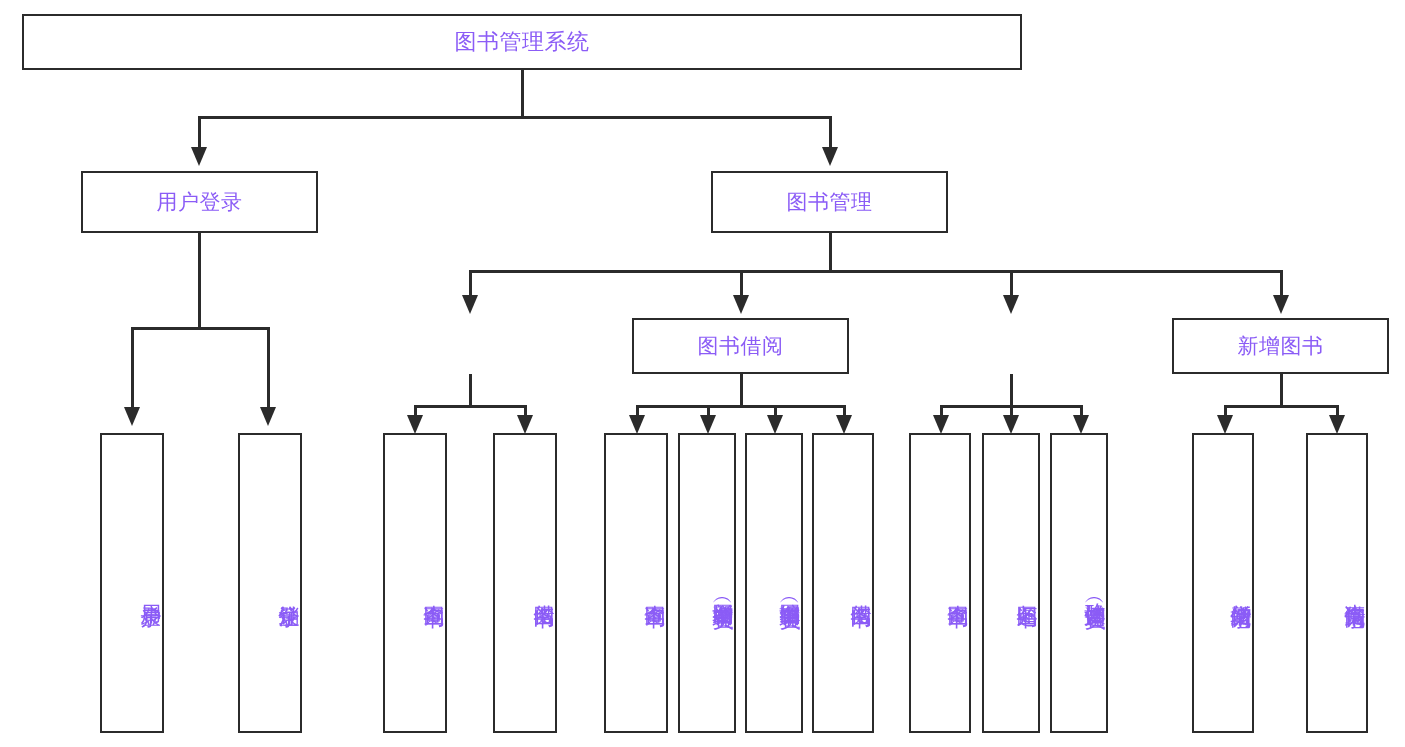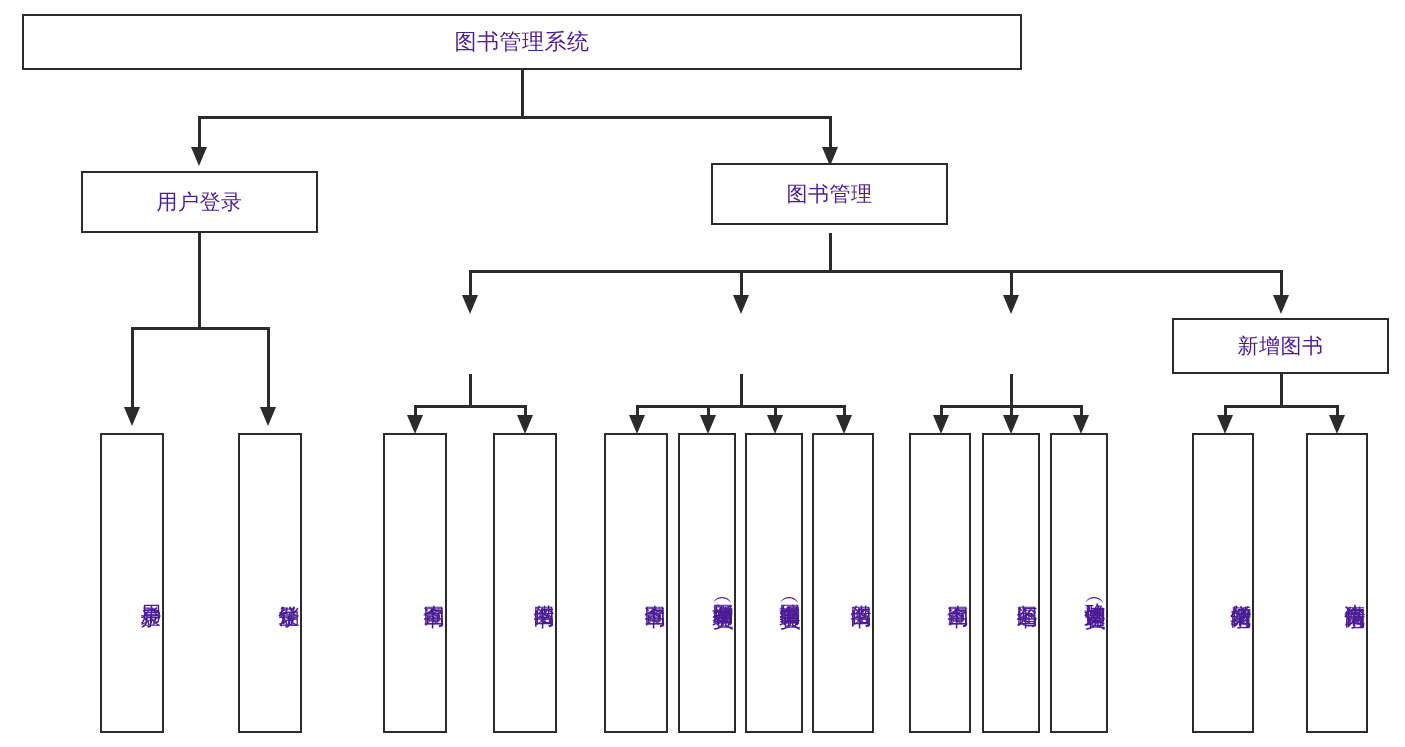--- a/index.html
+++ b/index.html
@@ -19,21 +19,21 @@
   }
   
   .node {
     position: absolute;
     box-sizing: border-box;
     background: #ffffff;
     border: 2.5px solid #2b2b2b;
     display: flex;
     align-items: center;
     justify-content: center;
-    color: #4c1d95;
+    color: #8b5cf6;
   }
   .node.h {
     font-size: 21px;
     letter-spacing: 0.5px;
   }
   .node.root {
     font-size: 22px;
   }
   
   .node.v {
@@ -89,21 +89,21 @@
   <div class="vline" style="left:521px; top:70px; height:47px;"></div>
   <div class="hline" style="left:198px; top:116px; width:632px;"></div>
   <div class="vline" style="left:198px; top:116px; height:31px;"></div>
   <div class="arrow" style="left:191px; top:147px;"></div>
   <div class="vline" style="left:829px; top:116px; height:31px;"></div>
   <div class="arrow" style="left:822px; top:147px;"></div>
 
   <div class="node h" style="left:81px; top:171px; width:237px; height:62px;">
     <span>用户登录</span>
   </div>
-  <div class="node h" style="left:711px; top:163px; width:237px; height:62px;">
+  <div class="node h" style="left:711px; top:171px; width:237px; height:62px;">
     <span>图书管理</span>
   </div>
 
   <div class="vline" style="left:198px; top:233px; height:96px;"></div>
   <div class="hline" style="left:131px; top:327px; width:137px;"></div>
   <div class="vline" style="left:131px; top:327px; height:80px;"></div>
   <div class="arrow" style="left:124px; top:407px;"></div>
   <div class="vline" style="left:267px; top:327px; height:80px;"></div>
   <div class="arrow" style="left:260px; top:407px;"></div>
 
@@ -111,20 +111,23 @@
   <div class="hline" style="left:469px; top:270px; width:812px;"></div>
   <div class="vline" style="left:469px; top:270px; height:25px;"></div>
   <div class="arrow" style="left:462px; top:295px;"></div>
   <div class="vline" style="left:740px; top:270px; height:25px;"></div>
   <div class="arrow" style="left:733px; top:295px;"></div>
   <div class="vline" style="left:1010px; top:270px; height:25px;"></div>
   <div class="arrow" style="left:1003px; top:295px;"></div>
   <div class="vline" style="left:1280px; top:270px; height:25px;"></div>
   <div class="arrow" style="left:1273px; top:295px;"></div>
 
+  <div class="node h" style="left:632px; top:318px; width:217px; height:56px;">
+    <span>图书借阅</span>
+  </div>
   <div class="node h" style="left:1172px; top:318px; width:217px; height:56px;">
     <span>新增图书</span>
   </div>
 
   <div class="vline" style="left:469px; top:374px; height:33px;"></div>
   <div class="hline" style="left:414px; top:405px; width:112px;"></div>
   <div class="vline" style="left:414px; top:405px; height:14px;"></div>
   <div class="arrow" style="left:407px; top:415px;"></div>
   <div class="vline" style="left:524px; top:405px; height:14px;"></div>
   <div class="arrow" style="left:517px; top:415px;"></div>

